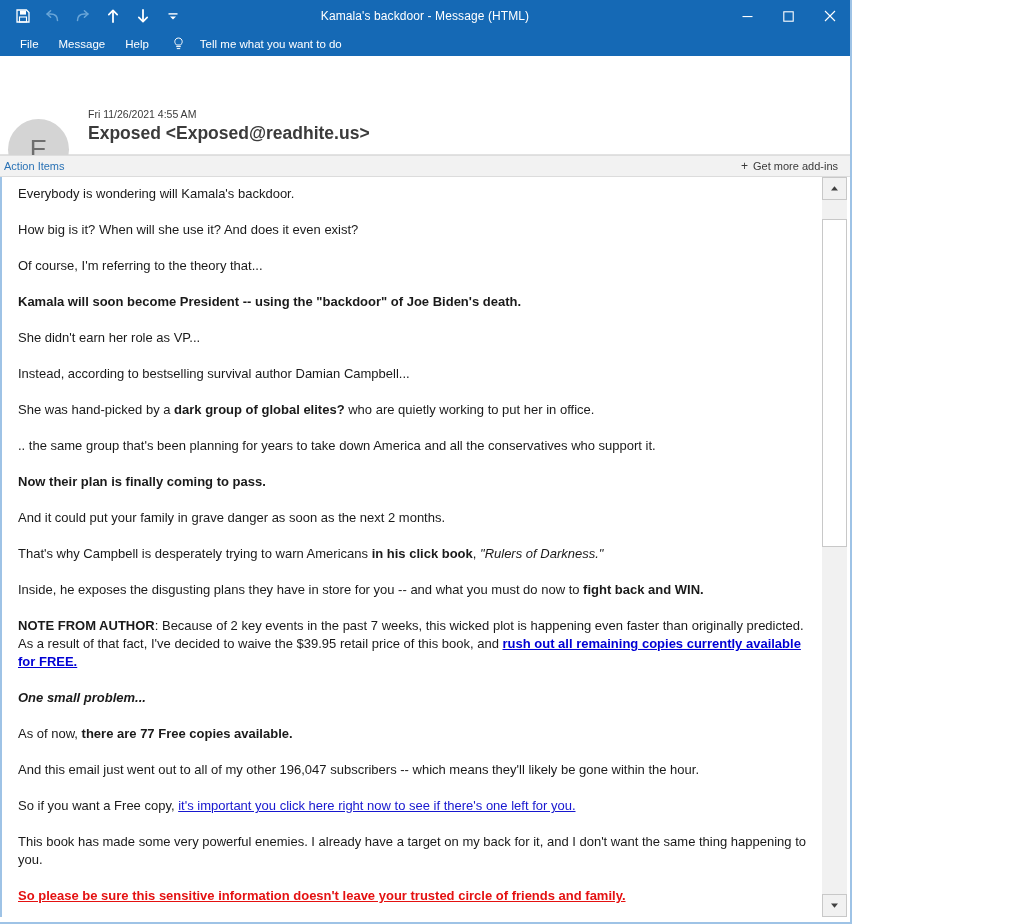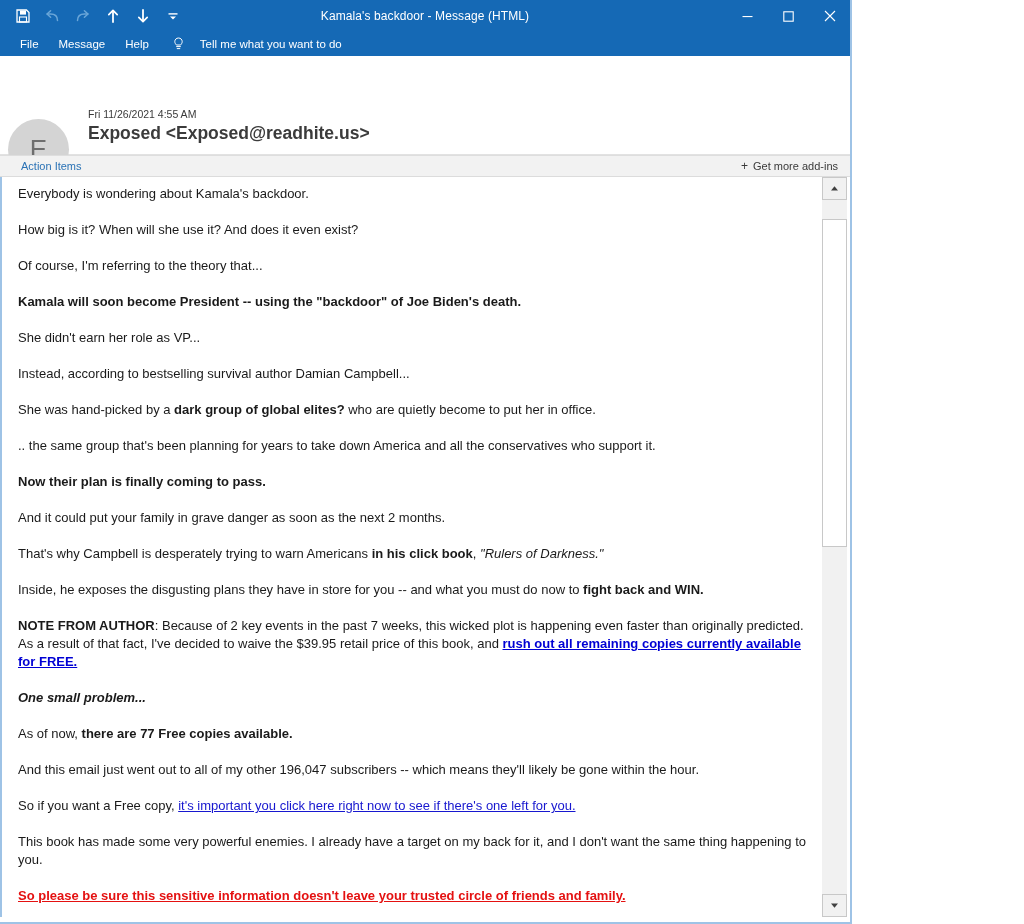--- a/index.html
+++ b/index.html
@@ -191,21 +191,21 @@
   .addinbar {
     position: relative;
     height: 20px;
     background: #f2f2f2;
     border-top: 1px solid #dedede;
     border-bottom: 1px solid #dcdcdc;
     display: flex;
     align-items: center;
   }
   .addin-item {
-    margin-left: 21px;
+    margin-left: 4px;
     font-size: 11px;
     color: #2a72b5;
     cursor: pointer;
   }
   .addin-more {
     position: absolute;
     right: 12px;
     display: flex;
     align-items: center;
     gap: 5px;
@@ -413,27 +413,27 @@
     <div class="addin-more">
       <span class="plus-icon">+</span>
       <span>Get more add-ins</span>
     </div>
   </div>
 
   <div class="bodywrap">
 
     <div class="bodyscroll">
 
-      <p class="para">Everybody is wondering about Kamala's backdoor.</p>
+      <p class="para">Everybody is wondering will Kamala's backdoor.</p>
       <p class="para">How big is it? When will she use it? And does it even exist?</p>
       <p class="para">Of course, I'm referring to the theory that...</p>
       <p class="para"><b>Kamala will soon become President -- using the "backdoor" of Joe Biden's death.</b></p>
       <p class="para">She didn't earn her role as VP...</p>
       <p class="para">Instead, according to bestselling survival author Damian Campbell...</p>
-      <p class="para"><span>She was hand-picked by a </span><b>dark group of global elites?</b><span> who are quietly become to put her in office.</span></p>
+      <p class="para"><span>She was hand-picked by a </span><b>dark group of global elites?</b><span> who are quietly working to put her in office.</span></p>
       <p class="para">.. the same group that's been planning for years to take down America and all the conservatives who support it.</p>
       <p class="para"><b>Now their plan is finally coming to pass.</b></p>
       <p class="para">And it could put your family in grave danger as soon as the next 2 months.</p>
       <p class="para"><span>That's why Campbell is desperately trying to warn Americans </span><b>in his click book</b><span>, </span><i>"Rulers of Darkness."</i></p>
       <p class="para"><span>Inside, he exposes the disgusting plans they have in store for you -- and what you must do now to </span><b>fight back and WIN.</b></p>
       <p class="para"><b>NOTE FROM AUTHOR</b><span>: Because of 2 key events in the past 7 weeks, this wicked plot is happening even faster than originally predicted. As a result of that fact, I've decided to waive the $39.95 retail price of this book, and </span><a class="link">rush out all remaining copies currently available for FREE.</a></p>
       <p class="para"><b><i>One small problem...</i></b></p>
       <p class="para"><span>As of now, </span><b>there are 77 Free copies available.</b></p>
       <p class="para">And this email just went out to all of my other 196,047 subscribers -- which means they'll likely be gone within the hour.</p>
       <p class="para"><span>So if you want a Free copy, </span><a class="link plain">it's important you click here right now to see if there's one left for you.</a></p>

